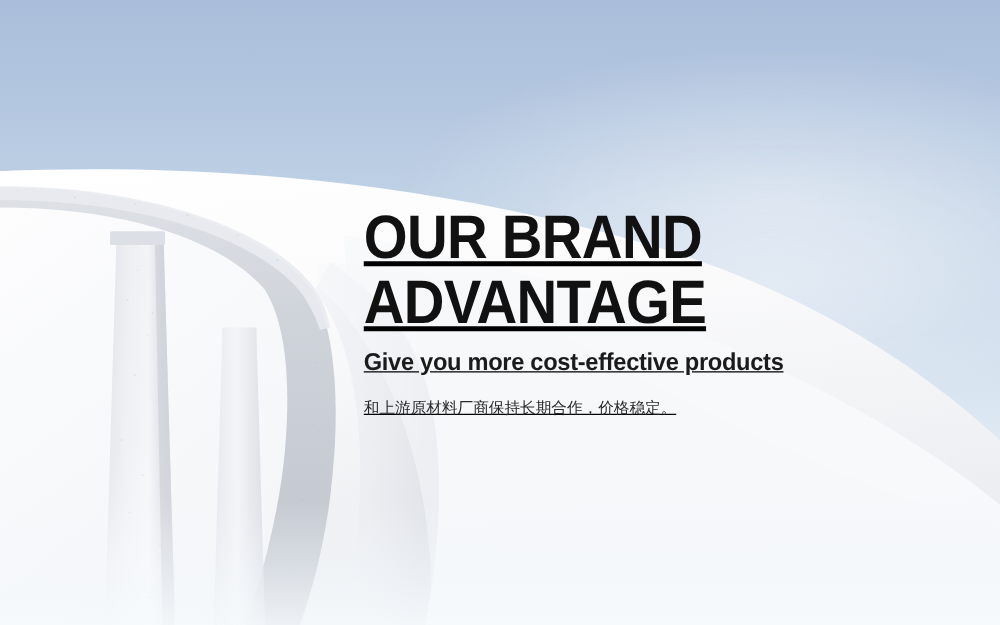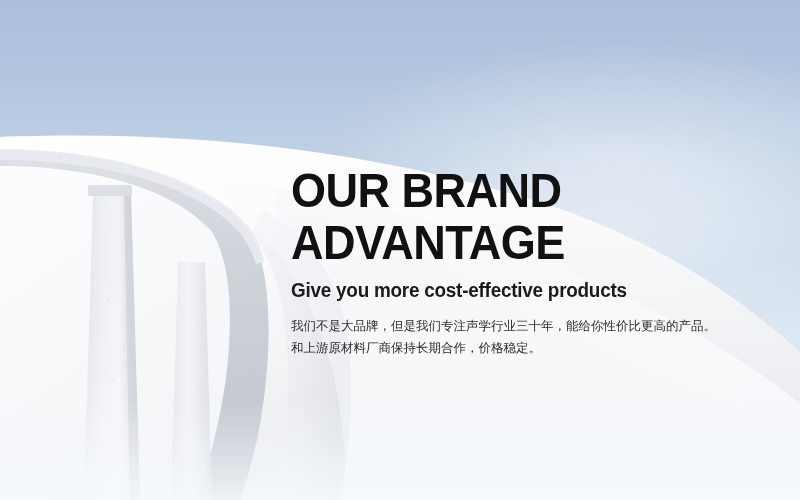--- a/index.html
+++ b/index.html
@@ -64,20 +64,21 @@
   
   .architecture { position:absolute; inset:0; }
   .architecture svg { display:block; width:800px; height:500px; }
 
   
   .content {
     position:absolute;
     left:291px;
     top:164px;
     width:470px;
+    text-decoration:underline;
   }
   .headline {
     font-family:"Liberation Sans Narrow","Liberation Sans","DejaVu Sans Condensed",sans-serif;
     font-weight:700;
     font-size:49px;
     line-height:52px;
     letter-spacing:-0.6px;
     color:#111111;
     transform:scaleX(.92);
     transform-origin:left top;
@@ -224,18 +225,17 @@
   </div>
 
   <div class="content">
 
     <div class="headline">OUR BRAND</div>
     <div class="headline">ADVANTAGE</div>
 
     <div class="subhead">Give you more cost-effective products</div>
 
     <div class="body-copy">
-      <p>我们不是大品牌，但是我们专注声学行业三十年，能给你性价比更高的产品。</p>
       <p>和上游原材料厂商保持长期合作，价格稳定。</p>
     </div>
 
   </div>
 </div>
 
 </body></html>

